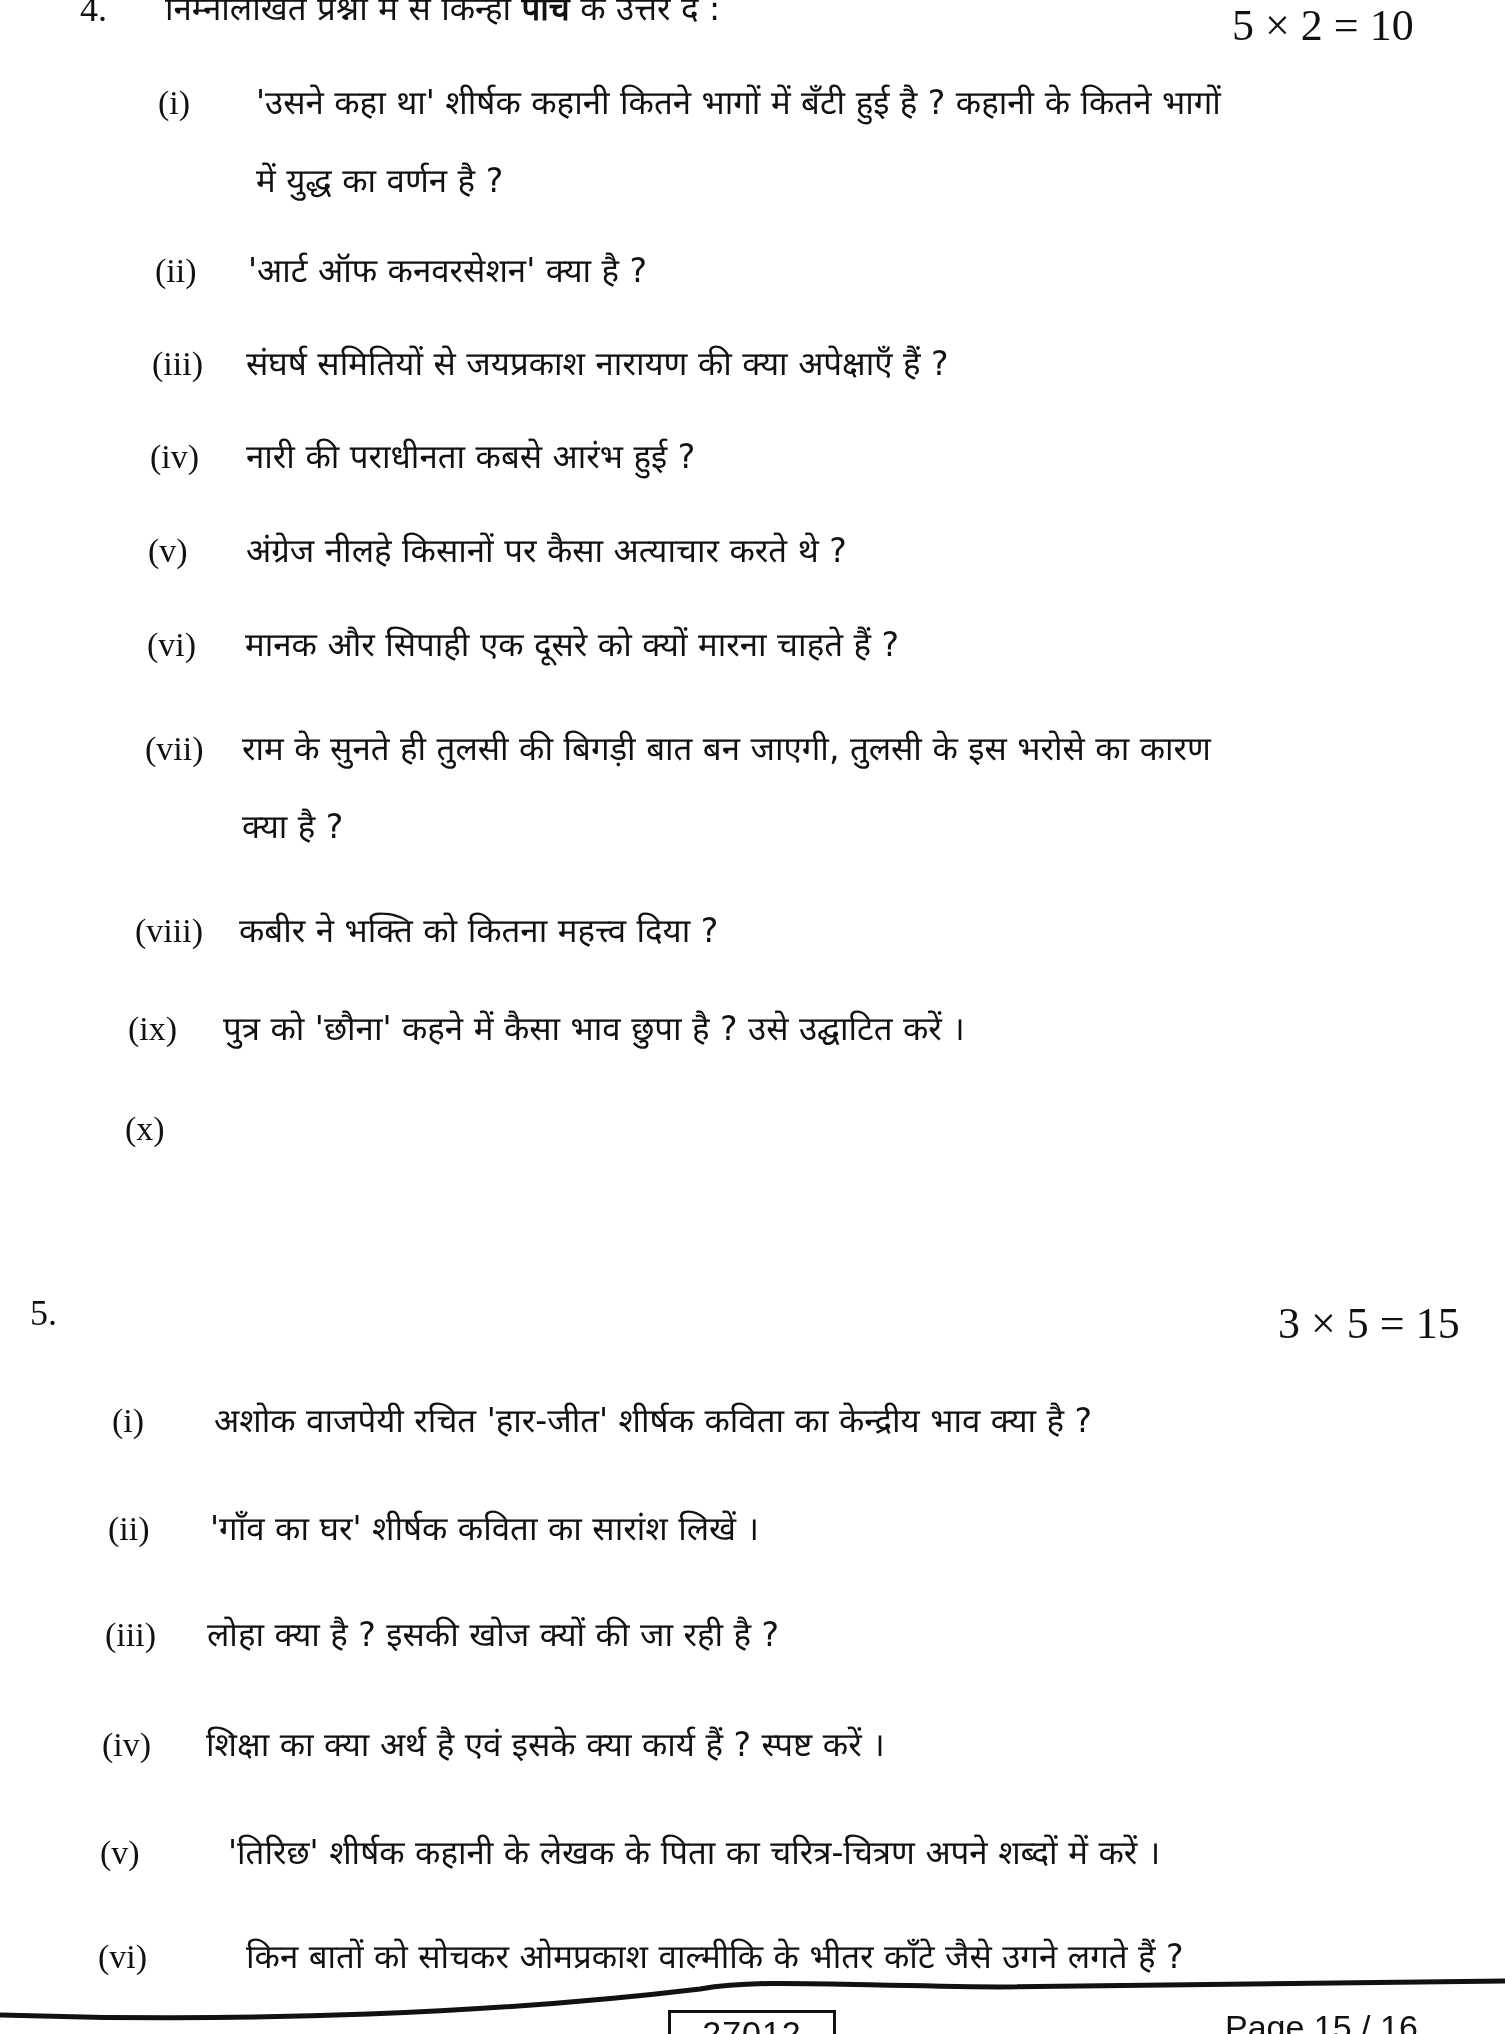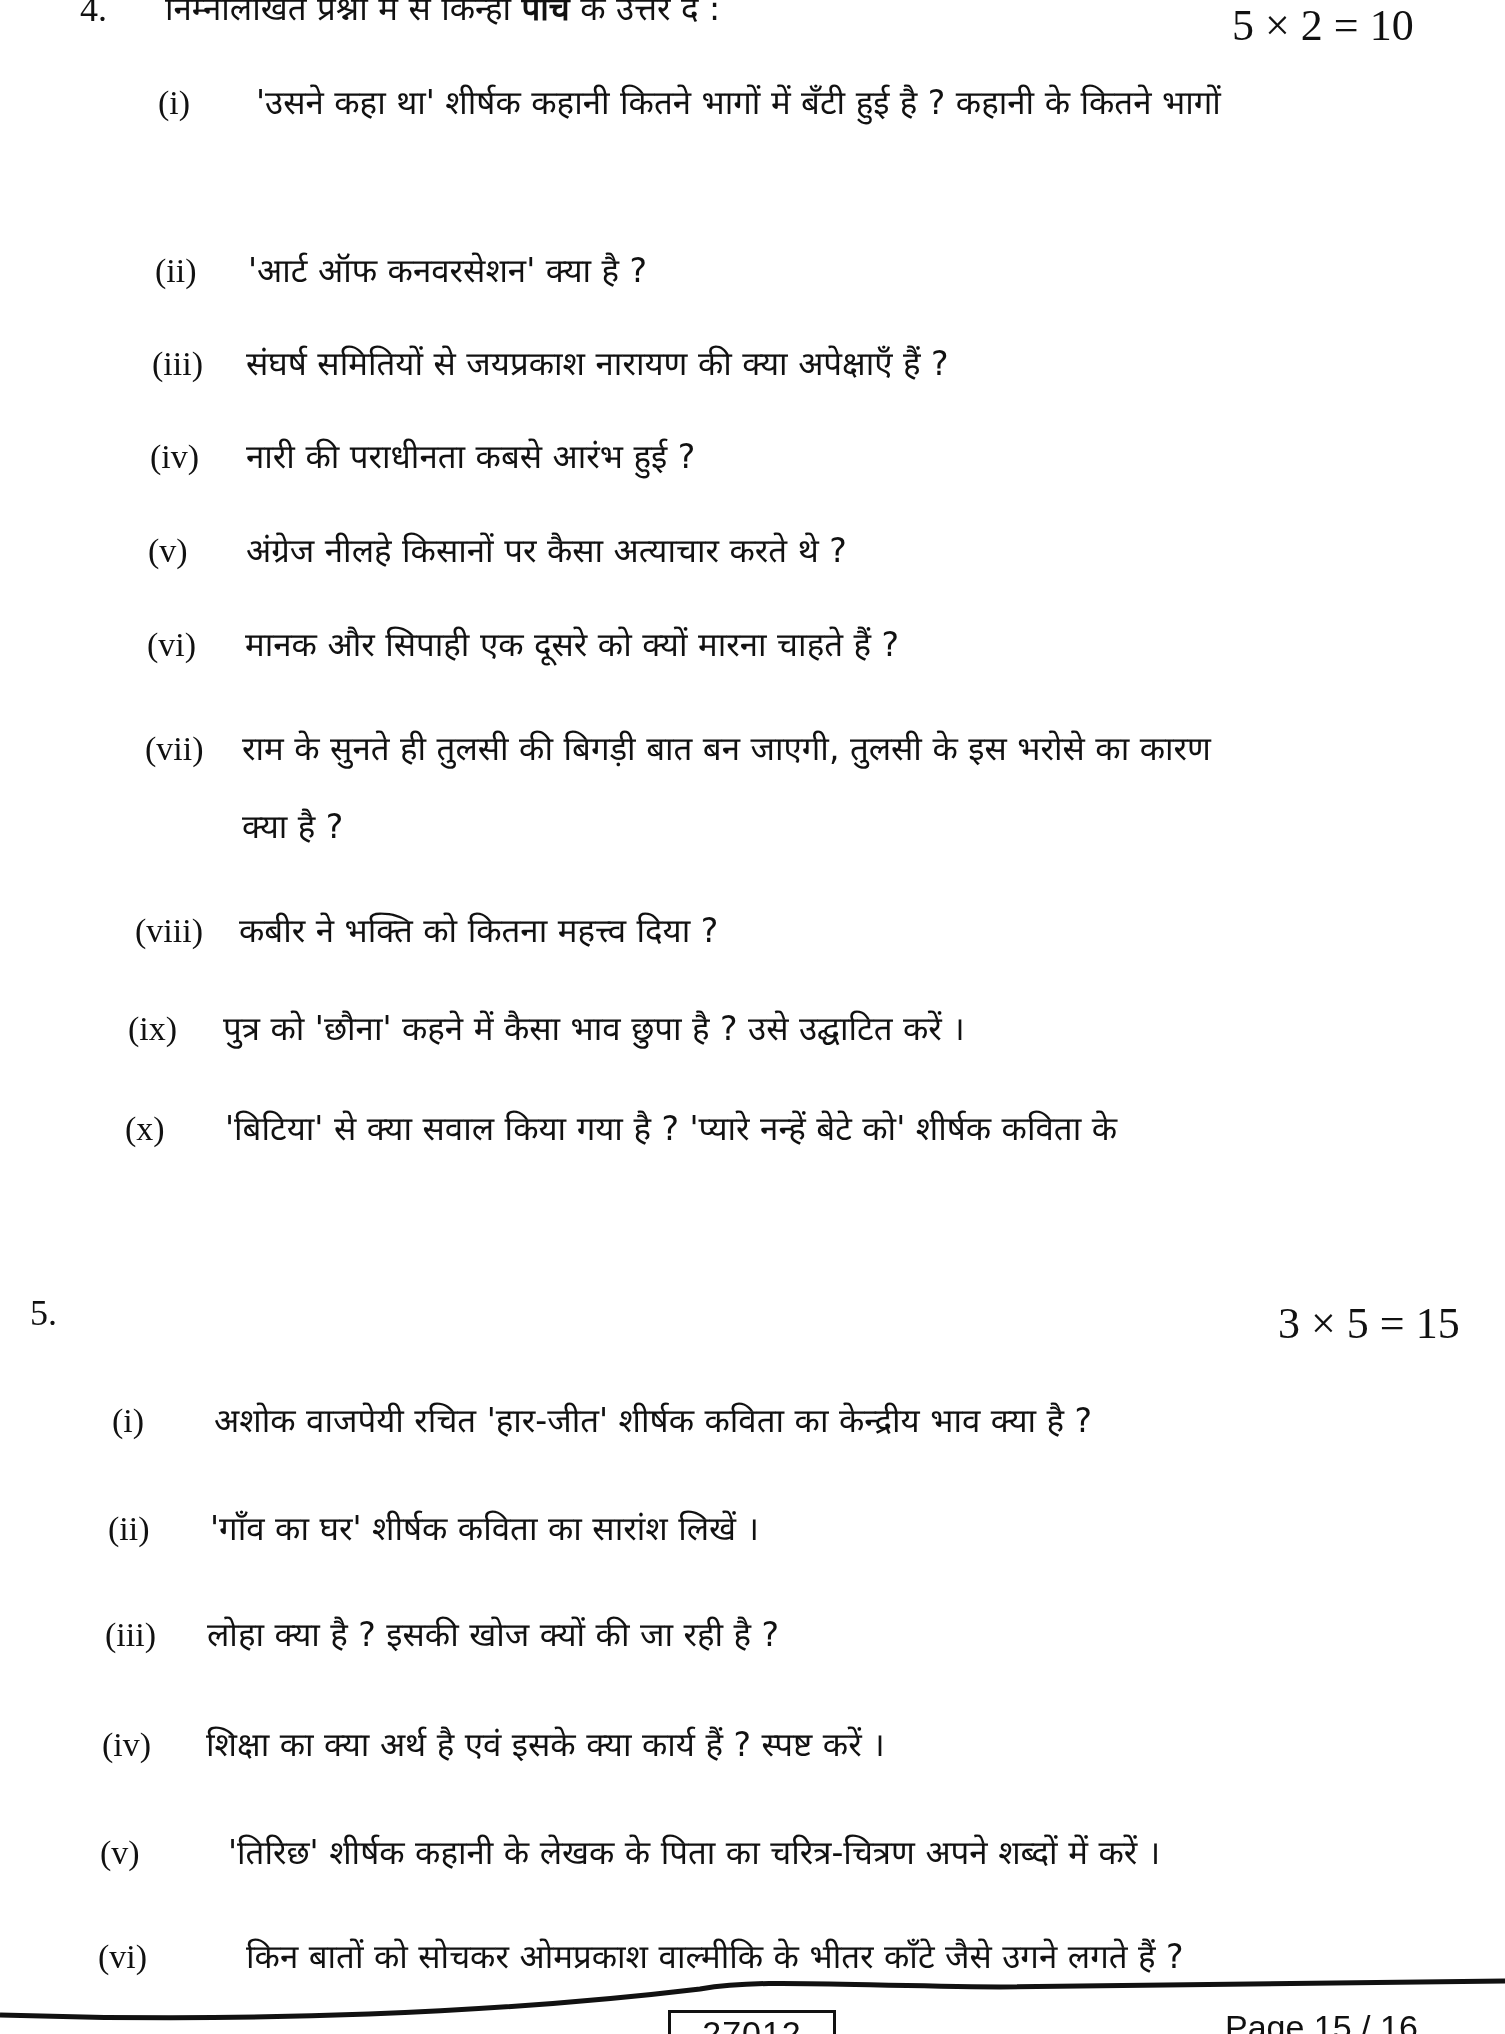--- a/index.html
+++ b/index.html
@@ -98,20 +98,21 @@
   <div class="qnum" style="left:80px; top:-12px;">4.</div>
   <div class="qhead" style="left:165px; top:-8px;">
     <span>निम्नलिखित प्रश्नों में से किन्हीं </span><span class="bold">पाँच</span><span> के उत्तर दें :</span>
   </div>
   <div class="marks" style="left:1232px; top:0px;">5 × 2 = 10</div>
 
   <div class="item" style="left:158px; top:64px; width:1300px;">
     <span class="roman">(i)</span>
     <span class="text" style="left:98px;">
       <span class="line">'उसने कहा था' शीर्षक कहानी कितने भागों में बँटी हुई है ? कहानी के कितने भागों</span>
+      <span class="line">में युद्ध का वर्णन है ?</span>
     </span>
   </div>
 
   <div class="item" style="left:155px; top:232px;">
     <span class="roman">(ii)</span>
     <span class="text" style="left:93px;">
       <span class="line">'आर्ट ऑफ कनवरसेशन' क्या है ?</span>
     </span>
   </div>
 
@@ -161,21 +162,20 @@
   <div class="item" style="left:128px; top:990px;">
     <span class="roman">(ix)</span>
     <span class="text" style="left:95px;">
       <span class="line">पुत्र को 'छौना' कहने में कैसा भाव छुपा है ? उसे उद्घाटित करें ।</span>
     </span>
   </div>
 
   <div class="item" style="left:125px; top:1090px; width:1350px;">
     <span class="roman">(x)</span>
     <span class="text" style="left:100px;">
-      <span class="line">'बिटिया' से क्या सवाल किया गया है ? 'प्यारे नन्हें बेटे को' शीर्षक कविता के</span>
     </span>
   </div>
 
   <div class="qnum" style="left:30px; top:1292px;">5.</div>
   <div class="marks" style="left:1278px; top:1298px;">3 × 5 = 15</div>
 
   <div class="item" style="left:112px; top:1382px;">
     <span class="roman">(i)</span>
     <span class="text" style="left:102px;">
       <span class="line">अशोक वाजपेयी रचित 'हार-जीत' शीर्षक कविता का केन्द्रीय भाव क्या है ?</span>

